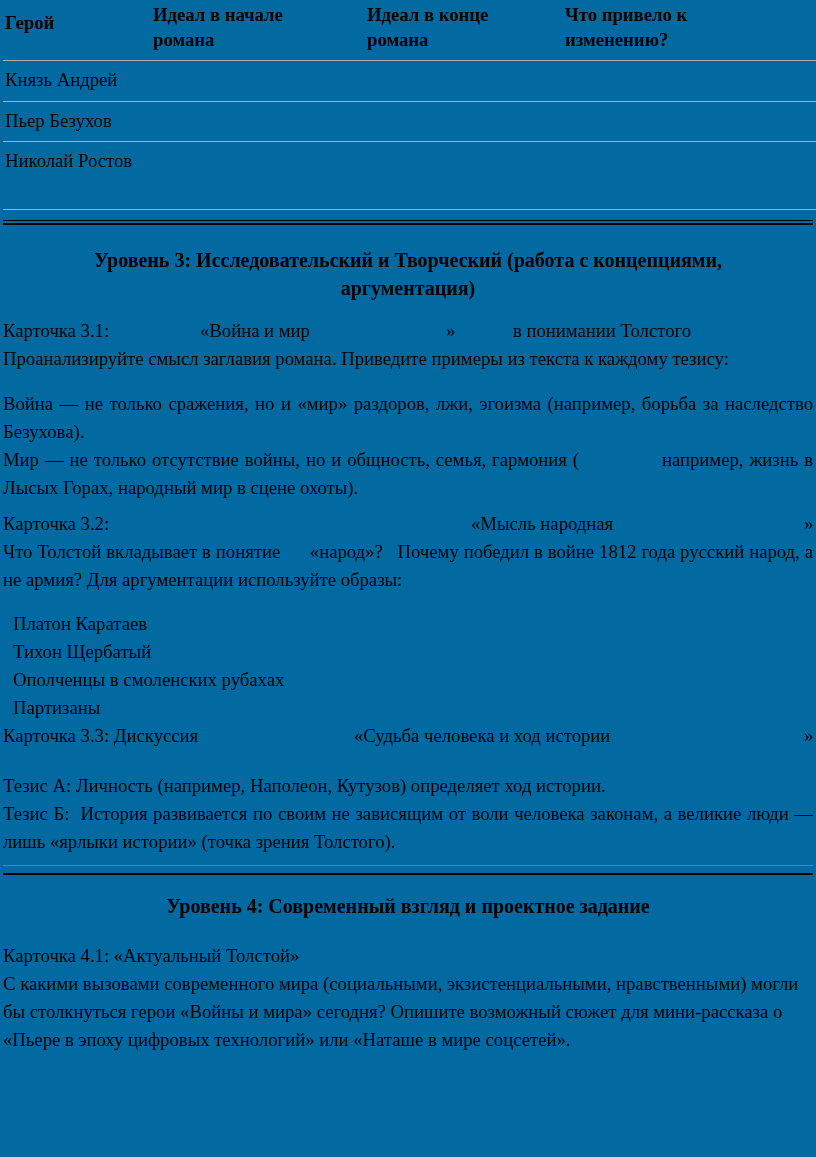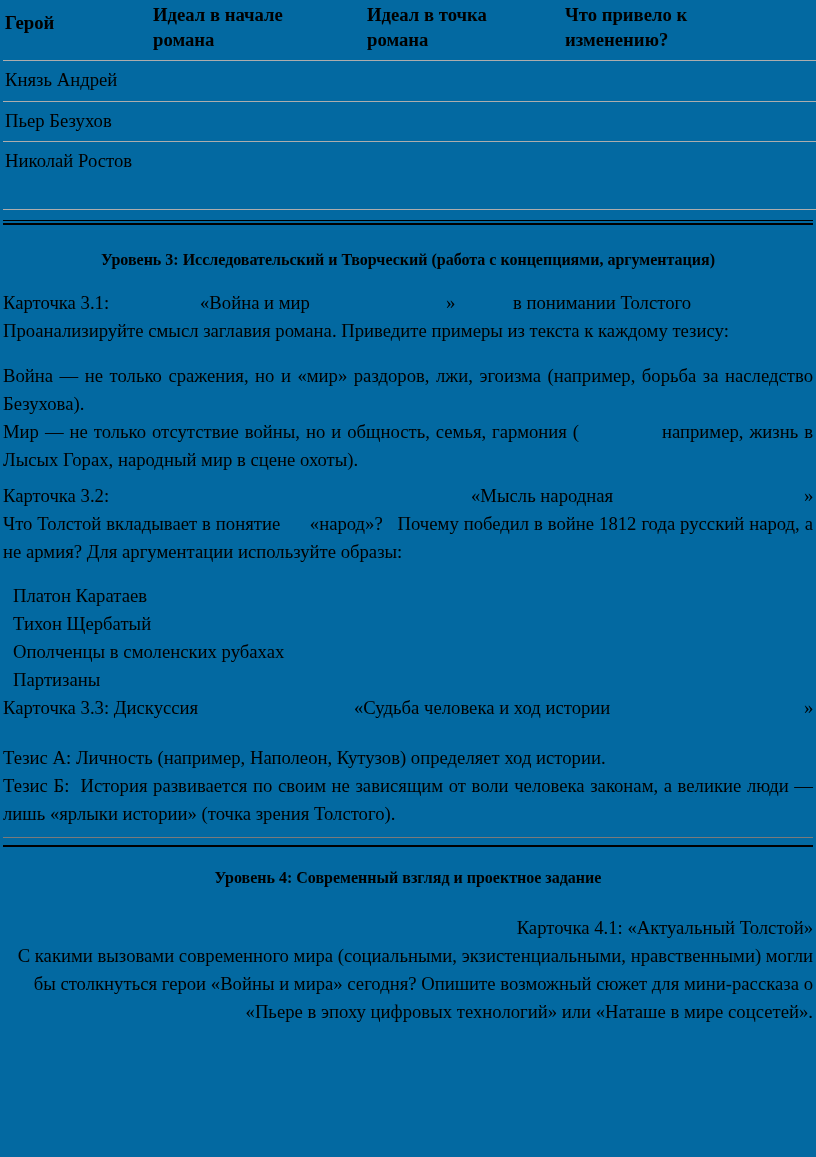--- a/index.html
+++ b/index.html
@@ -49,36 +49,36 @@
   }
   .divider-thin-thick {
     border-top: 1px solid #7a7a7a;
     border-bottom: 2.5px solid #000;
     height: 7px;
     margin-top: 9px;
   }
 
   
   .section-title {
-    font-size: 16px;
+    font-size: 20px;
     font-weight: bold;
     text-align: center;
     line-height: 28px;
     max-width: 730px;
     margin: 21px auto 0;
   }
   .section-title.l4 { margin-top: 17px; max-width: 760px; }
 
   
   .para {
     white-space: pre-wrap;
     text-align: justify;
     margin: 0;
   }
-  .para.center { text-align: right; }
+  .para.center { text-align: left; }
   .list-block { white-space: pre-line; margin: 16px 10px 0; }
   .mt-war { margin-top: 17px; }
   .mt-theses { margin-top: 22px; }
   .mt-card41 { margin-top: 22px; }
 
   
   .card-line { position: relative; height: 28px; white-space: pre; }
   .card-line span { position: absolute; top: 0; }
   .card31 { margin-top: 15px; }
   .card32 { margin-top: 8px; }
@@ -102,21 +102,21 @@
     <colgroup>
       <col style="width:148px">
         <col style="width:214px">
         <col style="width:198px">
         <col style="width:256px">
     </colgroup>
     <tbody>
         <tr>
       <th class="first">Герой</th>
       <th class="pad-r">Идеал в начале романа</th>
-      <th class="pad-r">Идеал в точка романа</th>
+      <th class="pad-r">Идеал в конце романа</th>
       <th class="pad-r">Что привело к изменению?</th>
     </tr>
     <tr class="row-h1">
       <td>Князь Андрей</td>
       <td></td>
       <td></td>
       <td></td>
     </tr>
     <tr class="row-h2">
       <td>Пьер Безухов</td>

